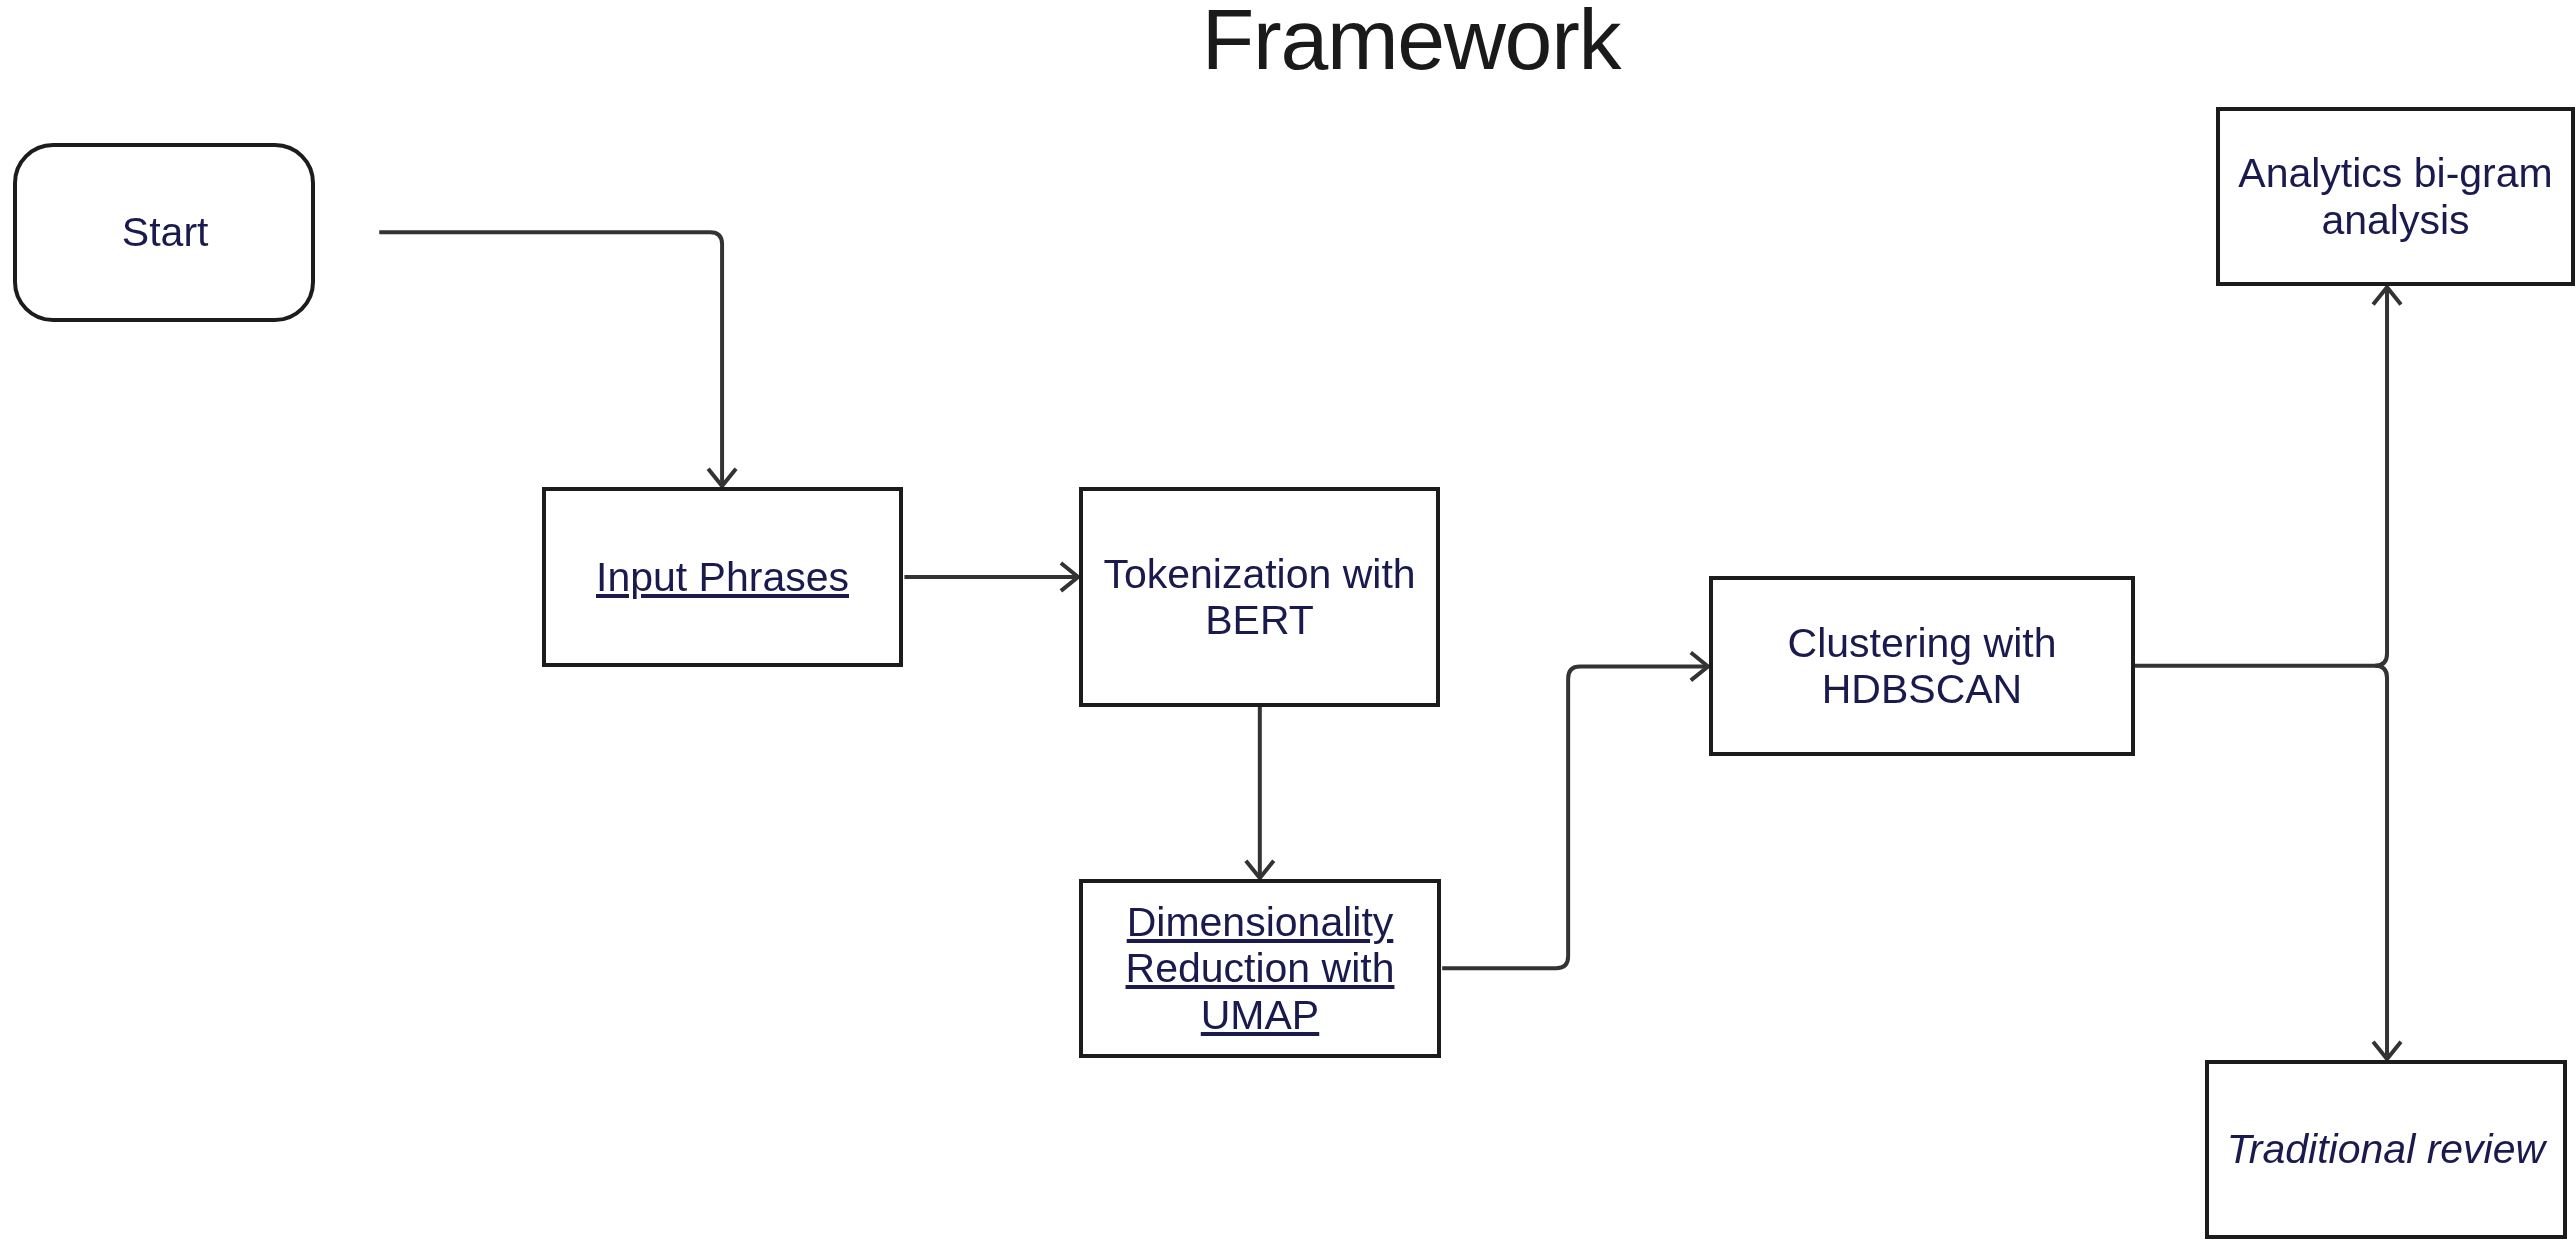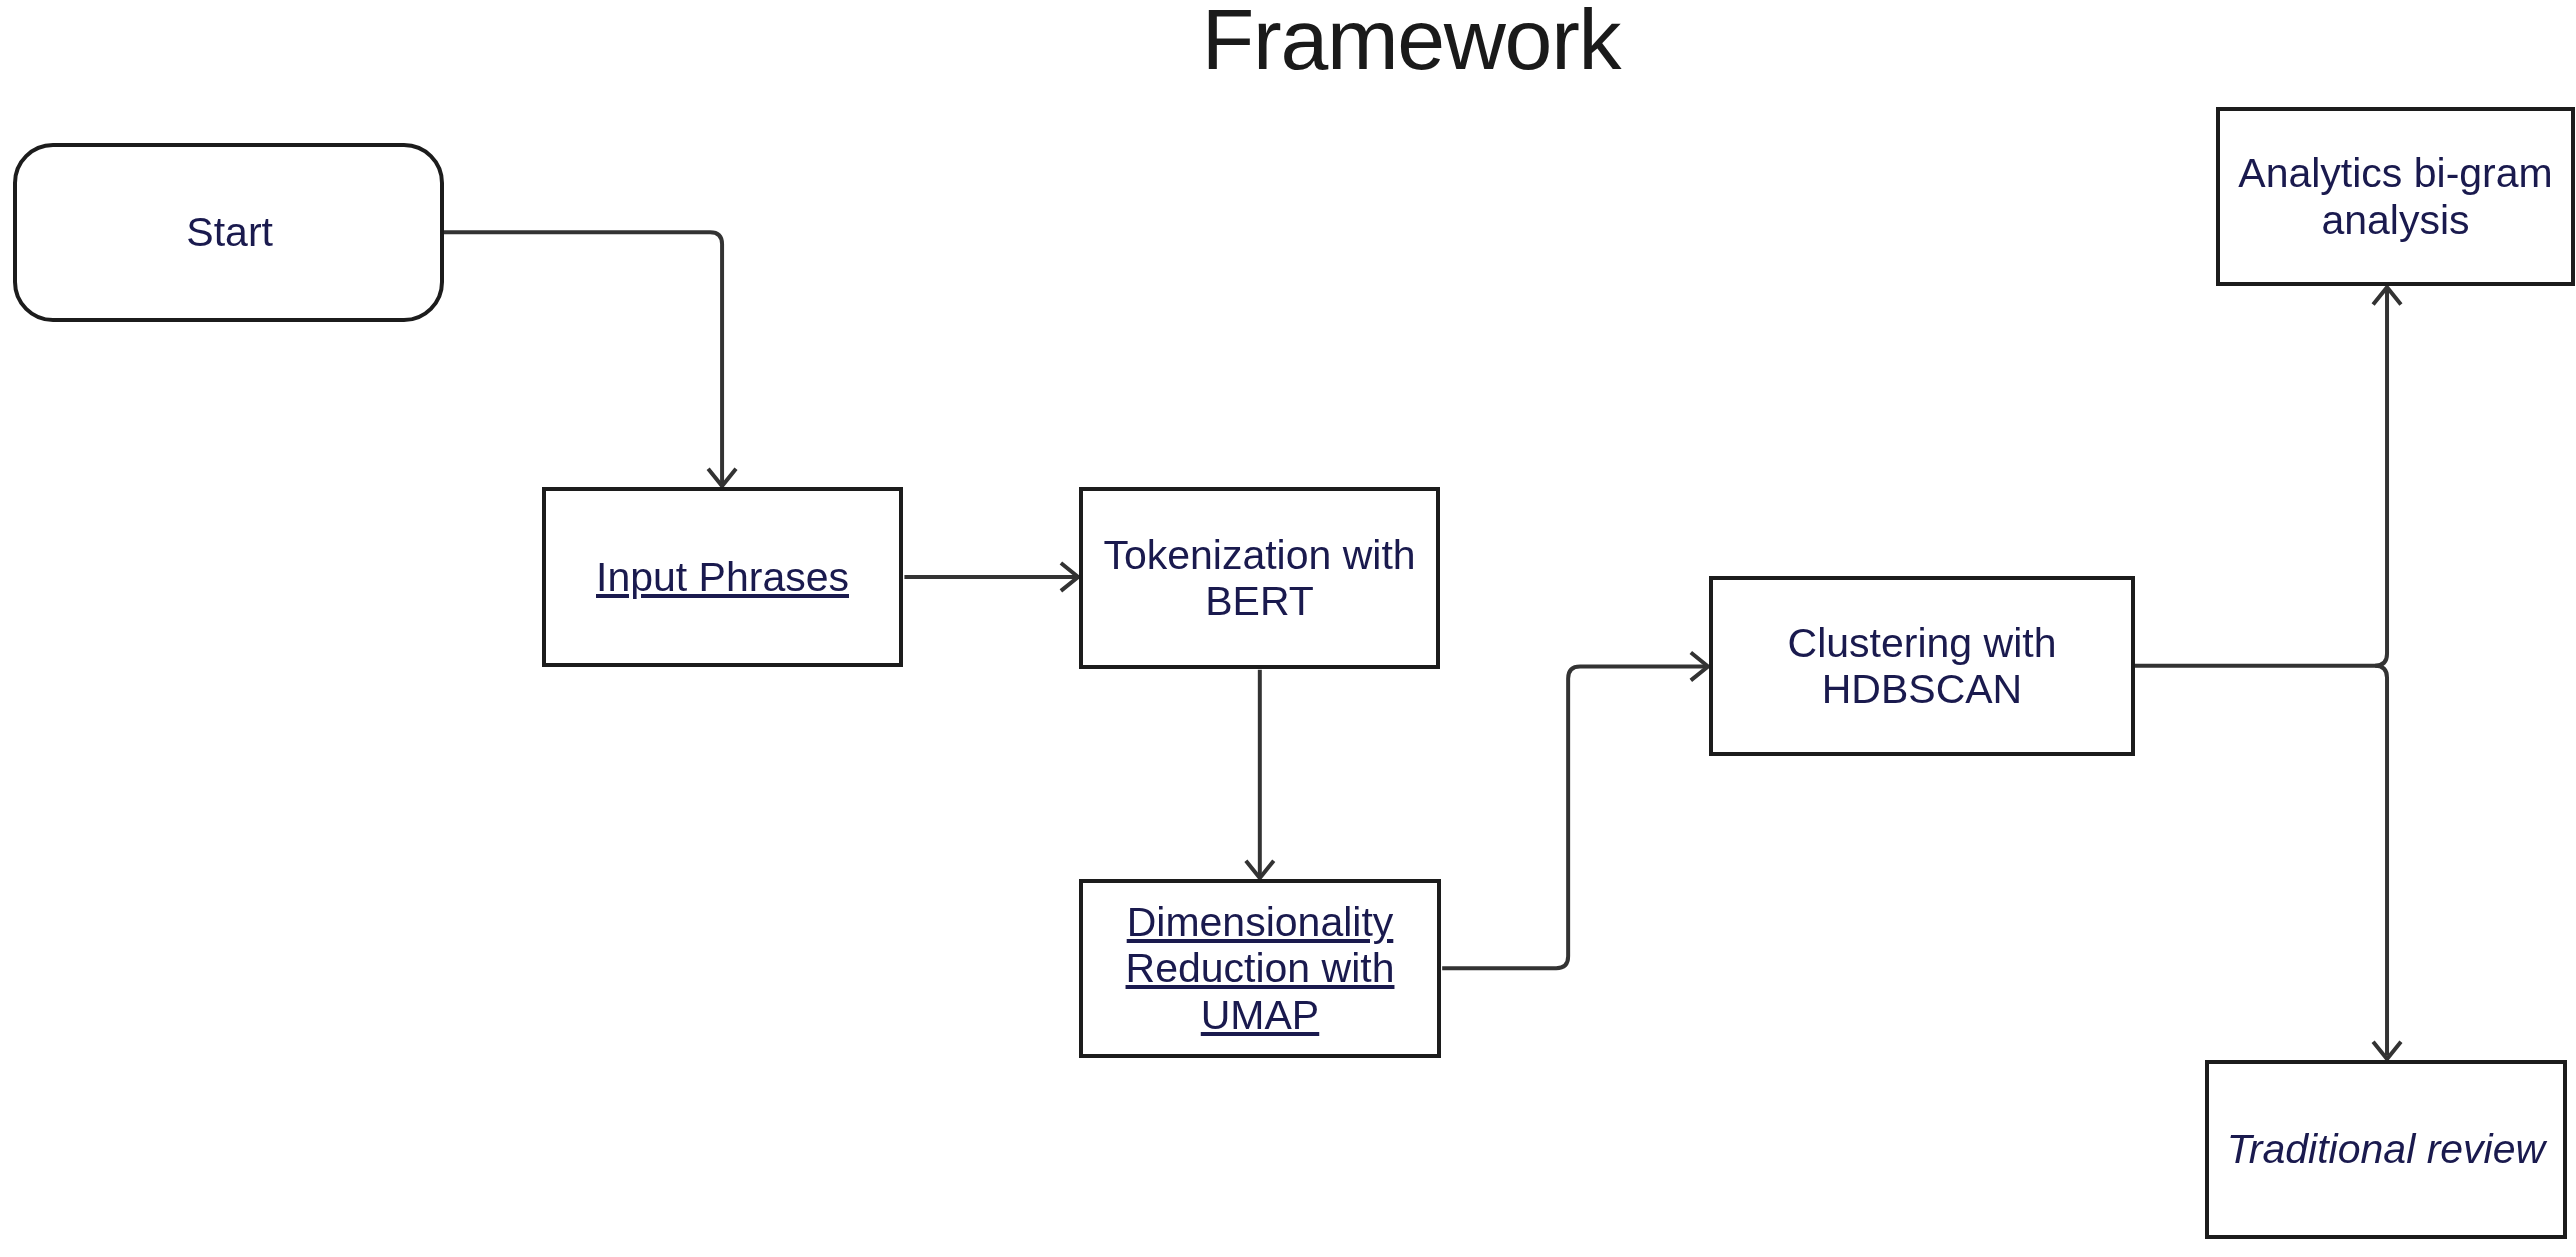--- a/index.html
+++ b/index.html
@@ -47,23 +47,23 @@
     display:flex;align-items:center;justify-content:center;
     text-align:center;
     background:var(--node_fill);
     border:4px solid var(--node_border);
     color:var(--node_text);
     font-size:41px;
     line-height:1.13;
     padding:4px 9.3px;
   }
   .node.rounded{border-radius:40px;}
-  .node-start    {left:13.3px;  top:143px;  width:431px; height:179px;padding-left:11px;}
+  .node-start    {left:13.3px;  top:143px;  width:302px; height:179px;padding-left:11px;}
   .node-input    {left:542px; top:487px;  width:361px; height:180px;text-decoration:underline;}
-  .node-tokenize {left:1079px;top:487px;  width:361px; height:182px;}
+  .node-tokenize {left:1079px;top:487px;  width:361px; height:220px;}
   .node-dimred   {left:1079px;top:879px; width:362px; height:179px;text-decoration:underline;}
   .node-cluster  {left:1709px;top:576px;  width:426px; height:180px;}
   .node-analytics{left:2208px;top:107px;  width:359px; height:179px;margin-left:8px;}
   .node-review   {left:2205px;top:1060px; width:362px; height:179px;font-style:italic;}
 </style>
 </head>
 <body>
 
 <div class="canvas">
 

